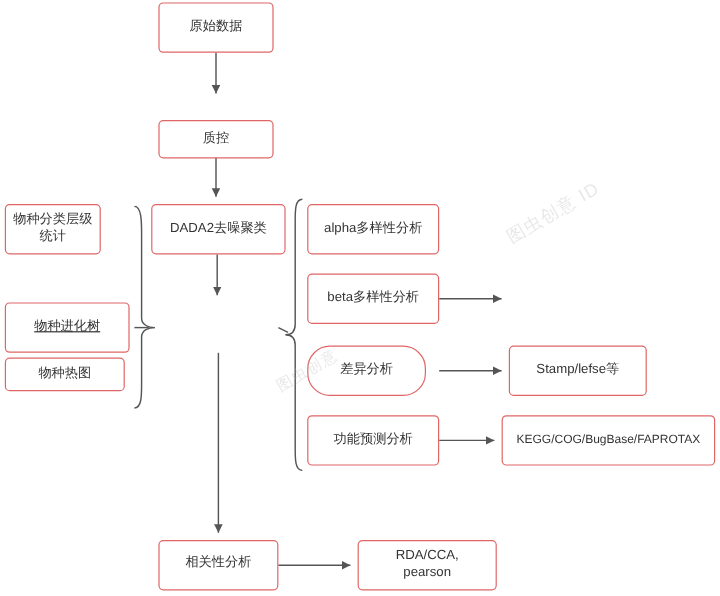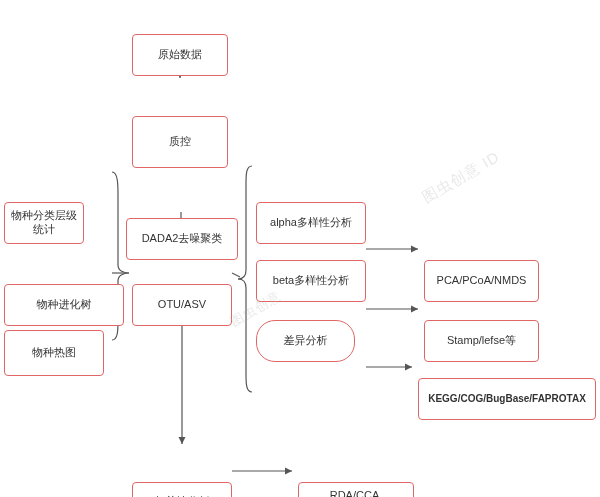--- a/index.html
+++ b/index.html
@@ -26,21 +26,20 @@
     background: #ffffff;
     color: #333333;
     font-size: 11px;
     line-height: 1.25;
     display: flex;
     align-items: center;
     justify-content: center;
     text-align: center;
     padding: 2px 4px;
     white-space: pre-line;
-    margin-top: 32px;
   }
   svg.lines {
     position: absolute;
     left: 0;
     top: 0;
     width: 600px;
     height: 497px;
     pointer-events: none;
   }
   .wm {
@@ -87,54 +86,51 @@
 
       <path d="M252,166 C246,166 246,175 246,184 L246,270 C246,277 242,279 238,279" stroke="#555555"></path>
       <path d="M252,392 C246,392 246,383 246,374 L246,288 C246,281 242,279 238,279" stroke="#555555"></path>
       <line x1="232" y1="273" x2="240" y2="277"></line>
     </g>
   </svg>
 
   <div class="node" style="left:132px;top:2px;width:96px;height:42px;">
     <span>原始数据</span>
   </div>
-  <div class="node" style="left:132px;top:84px;width:96px;height:52px;">
+  <div class="node" style="left:132px;top:100px;width:96px;height:32px;">
     <span>质控</span>
   </div>
-  <div class="node" style="left:126px;top:186px;width:112px;height:42px;">
+  <div class="node" style="left:126px;top:170px;width:112px;height:42px;">
     <span>DADA2去噪聚类</span>
-  </div>
-  <div class="node" style="left:132px;top:252px;width:100px;height:42px;">
-    <span>OTU/ASV</span>
   </div>
   <div class="node" style="left:4px;top:170px;width:80px;height:42px;">
     <span>物种分类层级统计</span>
   </div>
-  <div class="node" style="left:4px;top:252px;width:120px;height:42px;">
+  <div class="node" style="left:4px;top:252px;width:104px;height:42px;text-decoration:underline;">
     <span>物种进化树</span>
   </div>
-  <div class="node" style="left:4px;top:298px;width:100px;height:46px;">
+  <div class="node" style="left:4px;top:298px;width:100px;height:28px;">
     <span>物种热图</span>
   </div>
   <div class="node" style="left:256px;top:170px;width:110px;height:42px;">
     <span>alpha多样性分析</span>
   </div>
   <div class="node" style="left:256px;top:228px;width:110px;height:42px;">
     <span>beta多样性分析</span>
   </div>
   <div class="node" style="left:256px;top:288px;width:99px;height:42px;border-radius:19px;">
     <span>差异分析</span>
   </div>
-  <div class="node" style="left:424px;top:228px;width:115px;height:42px;">
-    <span>PCA/PCoA/NMDS</span>
+  <div class="node" style="left:256px;top:346px;width:110px;height:42px;">
+    <span>功能预测分析</span>
   </div>
   <div class="node" style="left:424px;top:288px;width:115px;height:42px;">
     <span>Stamp/lefse等</span>
   </div>
-  <div class="node" style="left:418px;top:346px;width:178px;height:42px;font-size:10px;font-weight:bold;">
+  <div class="node" style="left:418px;top:346px;width:178px;height:42px;font-size:10px;">
     <span>KEGG/COG/BugBase/FAPROTAX</span>
   </div>
   <div class="node" style="left:132px;top:450px;width:100px;height:42px;font-family:Liberation Mono, monospace;">
     <span>相关性分析</span>
   </div>
   <div class="node" style="left:298px;top:450px;width:116px;height:42px;">
     <span>RDA/CCA,
 pearson</span>
   </div>
 

